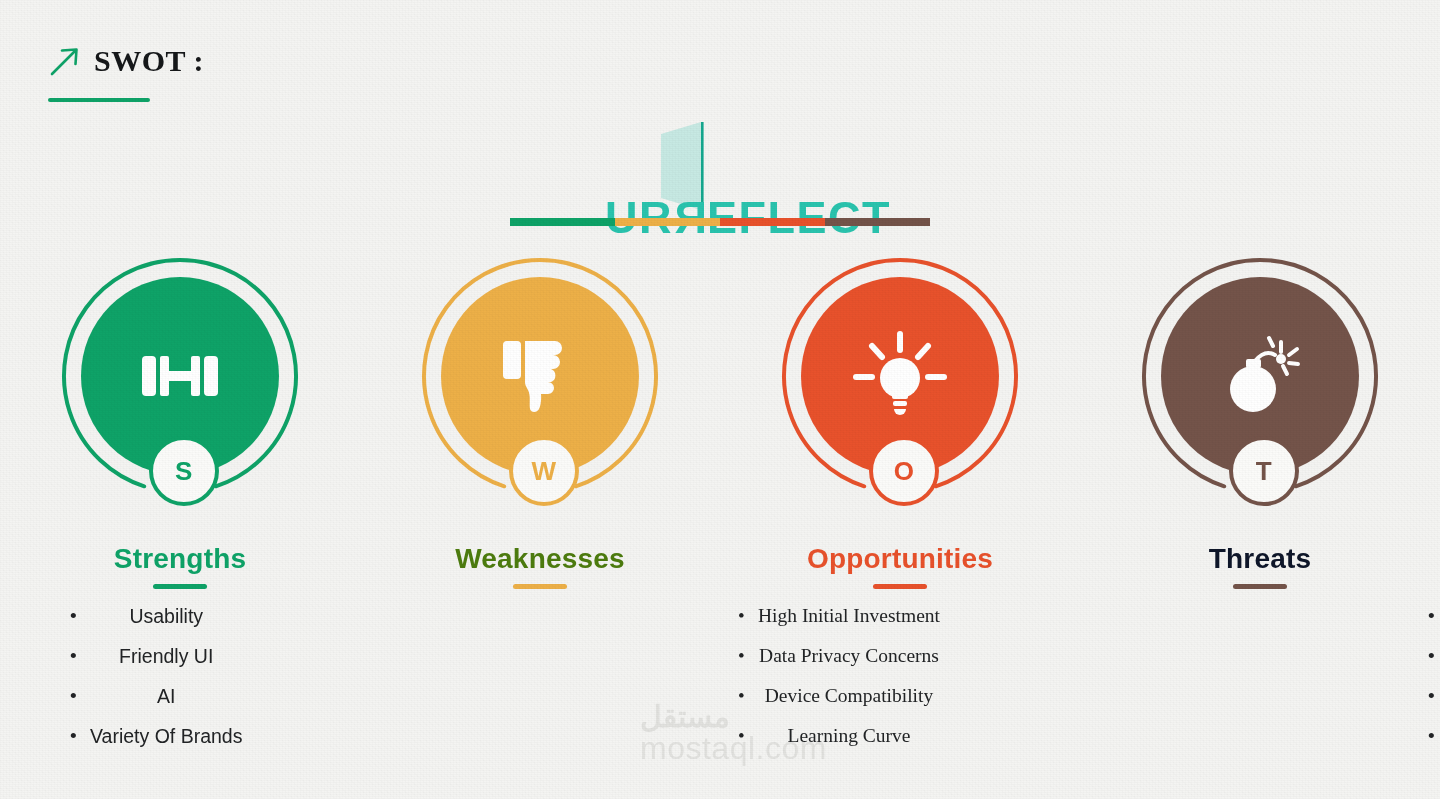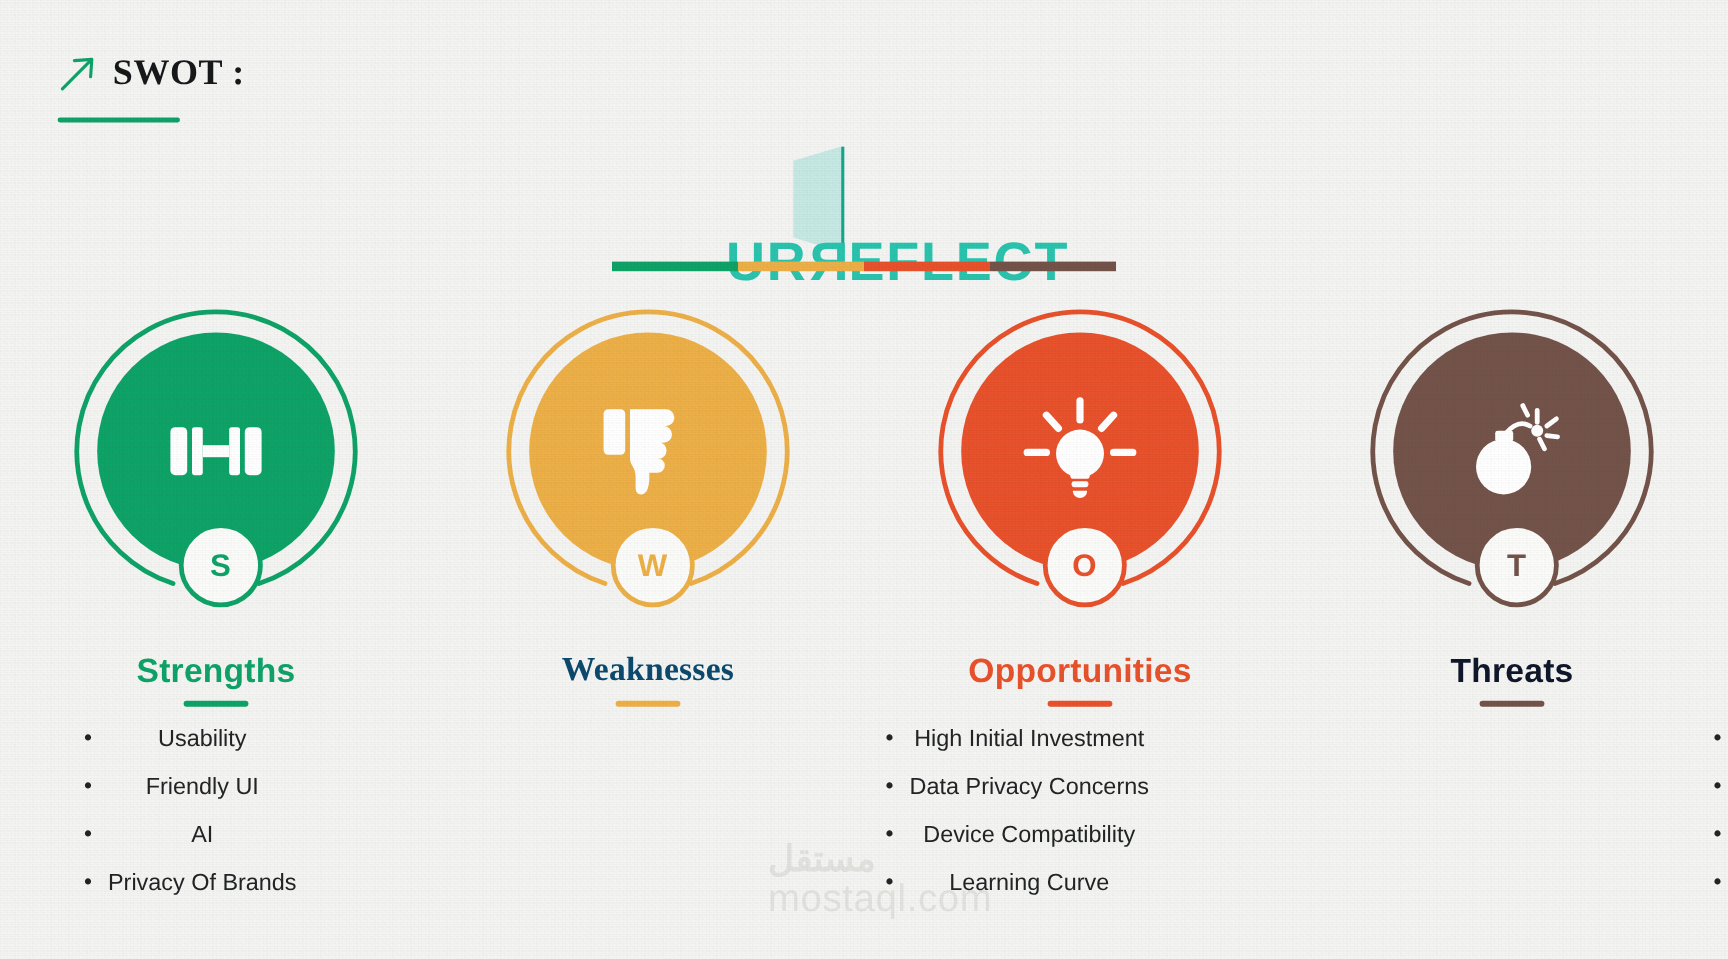--- a/index.html
+++ b/index.html
@@ -68,21 +68,21 @@
   .bullets{margin:36px 0 0 0;padding:0;list-style:none;text-align:center;}
   .bullets li{
     position:relative;
     font-size:19.5px;color:#222426;line-height:40px;
     padding-left:20px;white-space:nowrap;
   }
   .bullets li::before{
     content:"\2022";position:absolute;left:0;top:0;color:#222426;font-size:19px;
   }
   .col-0 .bullets{margin-left:70px;}
-  .col-1 .bullets{margin-left:378px;}
+  .col-1 .bullets{margin-left:378px;font-family:Liberation Serif, serif;}
   .col-2 .bullets{margin-left:708px;}
   .bullets{position:absolute;left:0;top:310px;}
 
   
   #watermark{
     position:absolute;left:640px;top:700px;width:190px;text-align:left;
     z-index:5;opacity:.30;color:#b9b9b6;pointer-events:none;
   }
   #wm-ar{font-size:30px;font-weight:700;line-height:34px;}
   #wm-en{font-size:32px;font-weight:400;line-height:28px;letter-spacing:.5px;}
@@ -133,39 +133,39 @@
           </span>
         </div>
         <div class="badge" style="color: rgb(15, 163, 104);">S</div>
       </div>
       <div class="col-title" style="color: rgb(15, 163, 104);">Strengths</div>
       <div class="title-rule" style="background: rgb(15, 163, 104);"></div>
       <ul class="bullets">
         <li>Usability</li>
         <li>Friendly UI</li>
         <li>AI</li>
-        <li>Privacy Of Brands</li>
+        <li>Variety Of Brands</li>
       </ul>
     </div>
     <div class="col col-1">
       <div class="circle-wrap">
         <svg class="ring" viewBox="0 0 240 240">
           <path d="M 84.2 230.3 A 116 116 0 1 1 155.8 230.3" fill="none" stroke="#edb048" stroke-width="4" stroke-linecap="round"></path>
         </svg>
         <div class="disc" style="background: rgb(237, 176, 72);">
           <span>
             <svg width="78" height="82" viewBox="0 0 78 82">
               <rect x="2" y="6" width="18" height="38" rx="4" fill="#fff"></rect>
               <path d="M24 6 H54 a7 7 0 0 1 0 14 h-2 a7 7 0 0 1 0 14 h-2 a7 7 0 0 1 0 13 h-3 a6 6 0 0 1 0 12 H40 c0 0 1 9 -2 15 c-2 4 -8 4 -9 0 c-1 -6 1 -13 -2 -19 c-2 -4 -3 -5 -3 -8 Z" fill="#fff"></path>
             </svg>
           </span>
         </div>
         <div class="badge" style="color: rgb(237, 176, 72);">W</div>
       </div>
-      <div class="col-title" style="color: #0c4a6e; font-family: Liberation Serif, serif;">Weaknesses</div>
+      <div class="col-title" style="color: #4d7c0f;">Weaknesses</div>
       <div class="title-rule" style="background: rgb(237, 176, 72);"></div>
       <ul class="bullets">
         <li>High Initial Investment</li>
         <li>Data Privacy Concerns</li>
         <li>Device Compatibility</li>
         <li>Learning Curve</li>
       </ul>
     </div>
     <div class="col col-2">
       <div class="circle-wrap">

